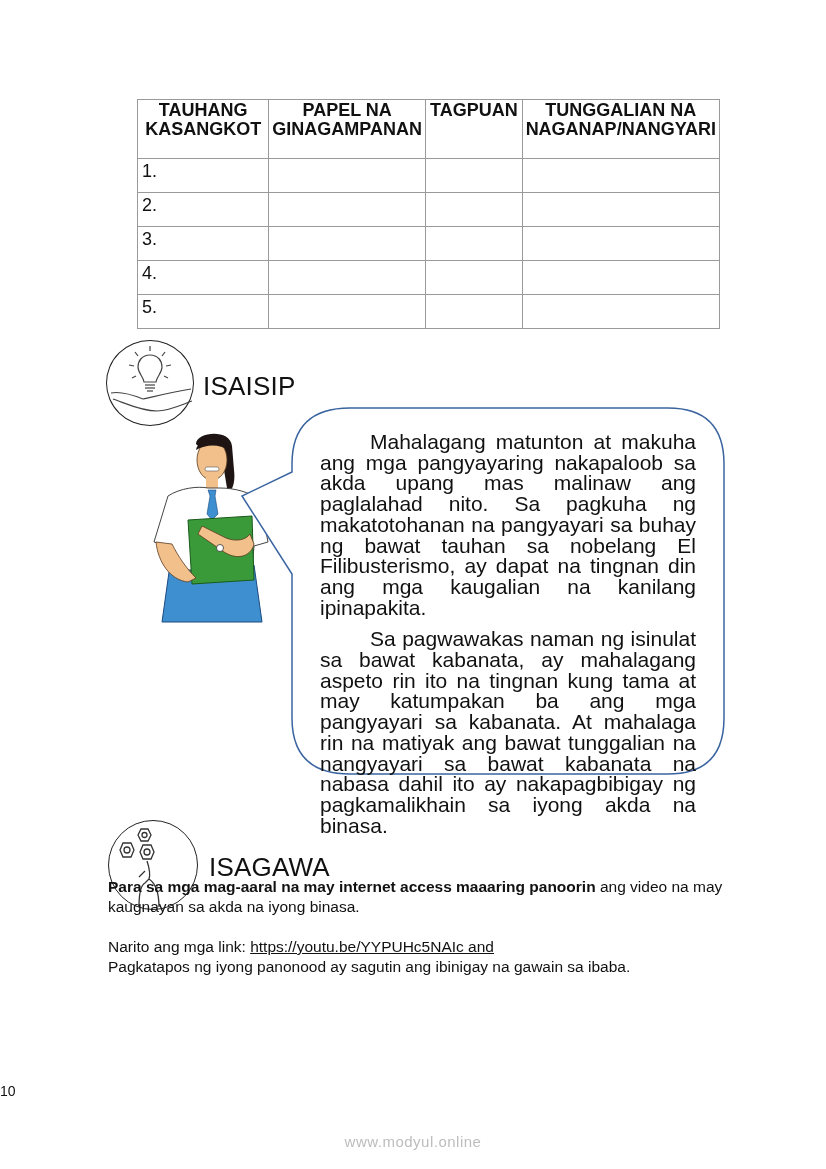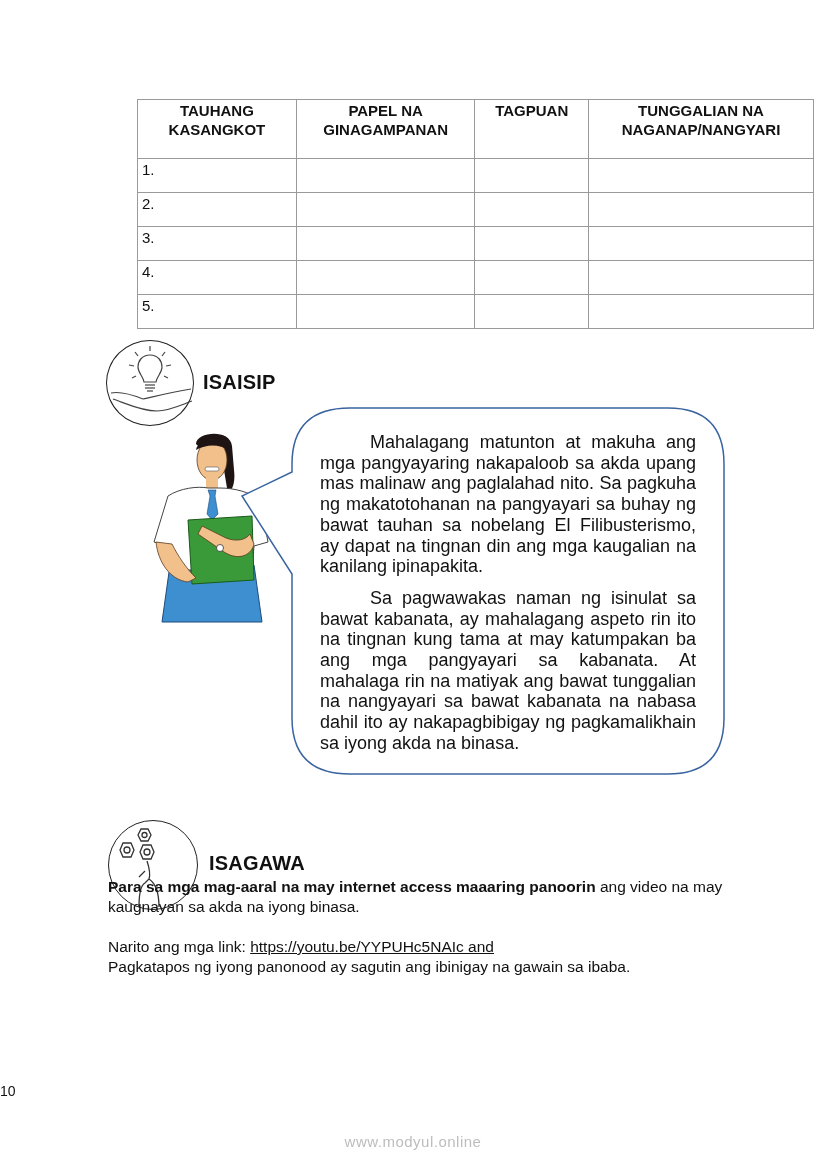--- a/index.html
+++ b/index.html
@@ -1,32 +1,32 @@
 <!DOCTYPE html>
 <html><head>
 <meta charset="utf-8">
 <style>
   html, body { margin:0; padding:0; background:#ffffff; }
   body { width:826px; height:1169px; position:relative; overflow:hidden;
          font-family:"Liberation Sans", sans-serif; color:#111; }
   .abs { position:absolute; }
 
   
-  table.worktable { position:absolute; left:137px; top:99px; width:677px;
-    border-collapse:collapse; font-size:15px; }
+  table.worktable { position:absolute; left:137px; top:99px; width:583px;
+    border-collapse:collapse; font-size:18px; }
   table.worktable th, table.worktable td { border:1.5px solid #9a9a9a; }
   table.worktable th { font-weight:bold; text-align:center; vertical-align:top;
     height:56px; padding:1px 3px; line-height:19px; }
   table.worktable td { height:29px; vertical-align:top; padding:2px 4px; }
   col.c1 { width:137px; } col.c2 { width:154px; } col.c3 { width:98px; } col.c4 { width:194px; }
 
   .section-icon { position:absolute; border:1.5px solid #222; border-radius:50%; background:#fff; }
-  .section-title { position:absolute; font-weight:bold; font-size:20px; letter-spacing:0.2px; }
+  .section-title { position:absolute; font-weight:normal; font-size:26px; letter-spacing:0.2px; }
 
-  .bubble-text { position:absolute; left:320px; top:432px; width:376px; font-size:18px;
+  .bubble-text { position:absolute; left:320px; top:432px; width:376px; font-size:21px;
     line-height:20.7px; text-align:justify; }
   .bubble-text p { margin:0 0 11px 0; text-indent:50px; }
 
   .isagawa-text { position:absolute; left:108px; top:877px; width:620px; font-size:15.5px; line-height:20px; }
   .isagawa-text p { margin:0; }
   .isagawa-text .gap { height:20px; }
   .isagawa-text a { color:#111; text-decoration:underline; }
   .page-number { position:absolute; left:0; width:826px; top:1083px; font-size:14px; }
   .watermark { position:absolute; left:0; width:826px; top:1126px; text-align:center; font-size:15px; color:#bdbdbd; letter-spacing:0.5px;margin-top:7px; }
 </style>

